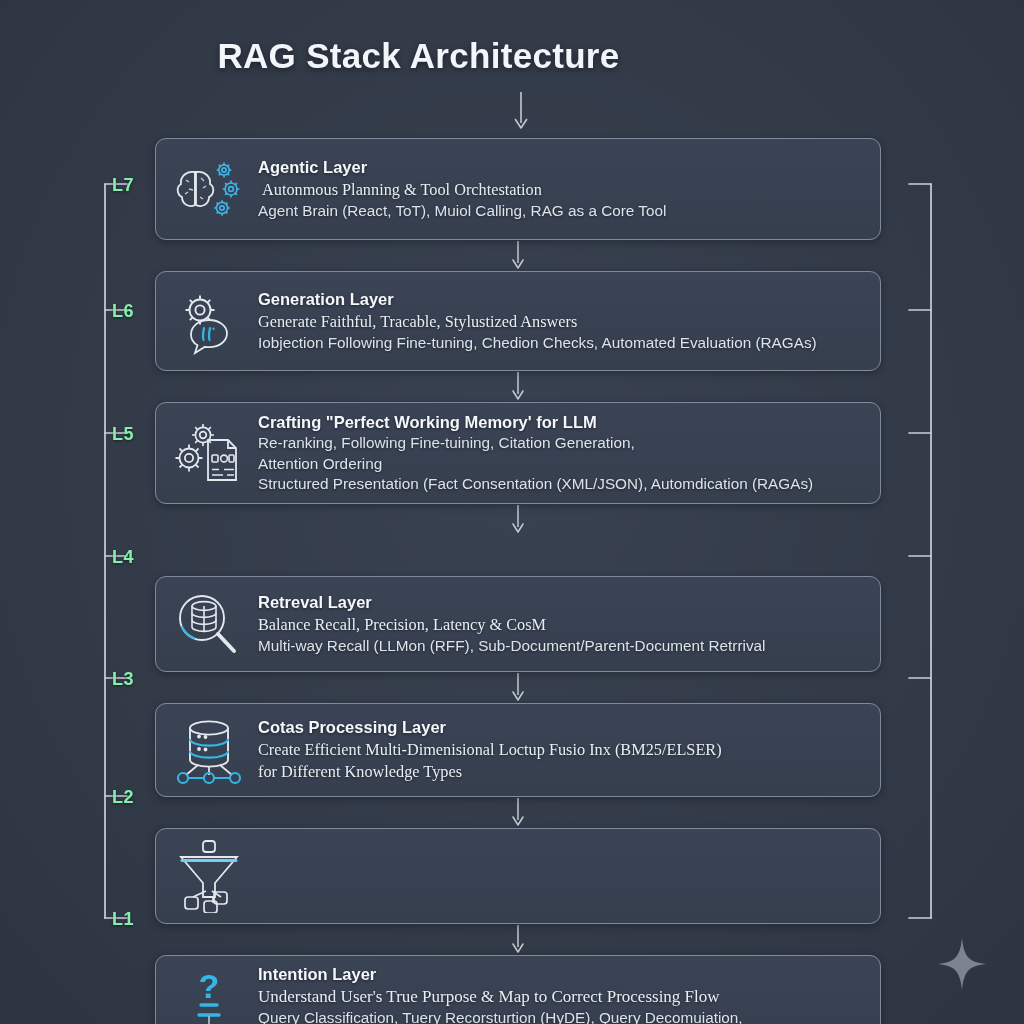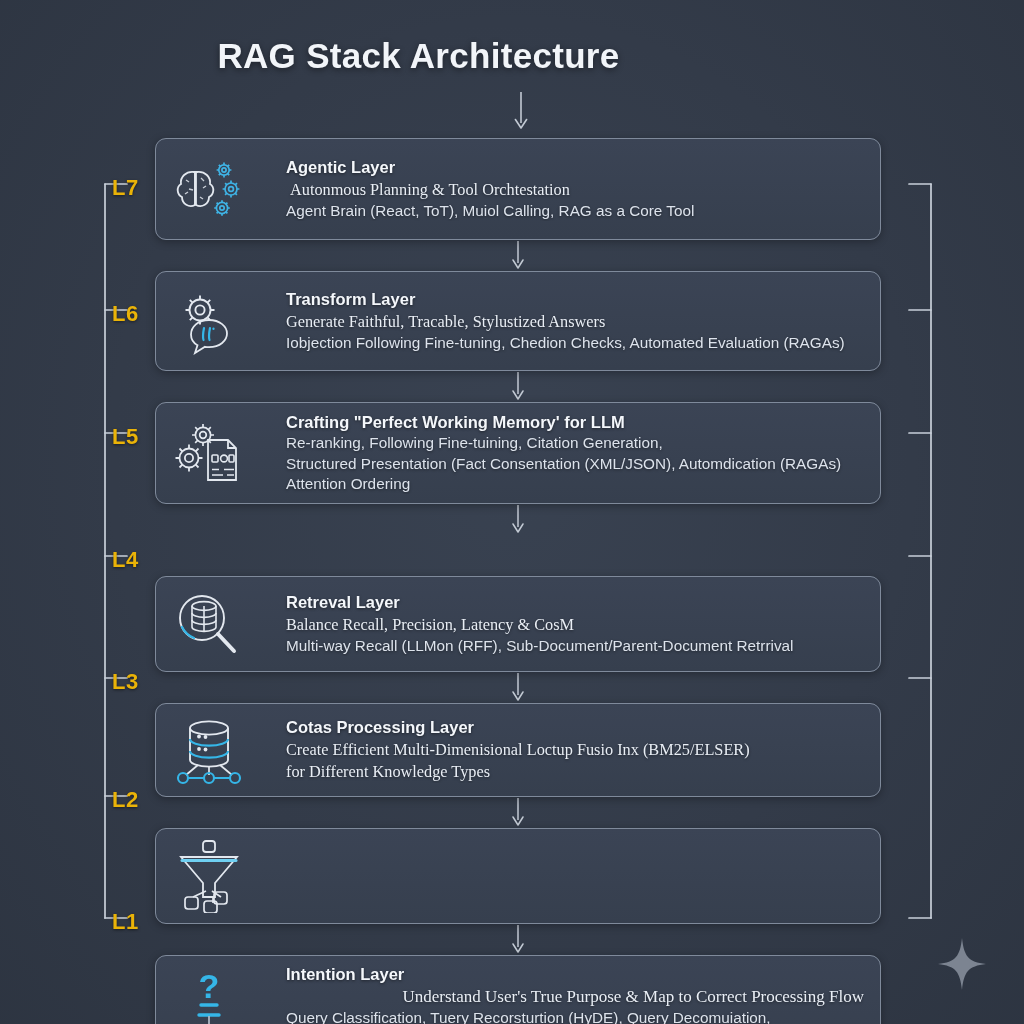--- a/index.html
+++ b/index.html
@@ -68,21 +68,20 @@
   .card {
     position: relative;
     border: 1.4px solid #7f8a9b;
     border-radius: 11px;
     background: linear-gradient(180deg, #3b4455 0%, #363f4e 100%);
     box-shadow: 0 2px 9px rgba(0,0,0,0.30);
     display: flex;
     align-items: center;
     padding: 8px 16px 8px 14px;
     min-height: 78px;
-    gap: 28px;
   }
 
   .card .icon {
     flex: 0 0 auto;
     width: 78px;
     height: 72px;
     display: flex;
     align-items: center;
     justify-content: center;
     margin-right: 6px;
@@ -135,23 +134,23 @@
     left: 86px;
     top: 180px;
     width: 66px;
     height: 742px;
     z-index: 3;
   }
 
   .lvl-label {
     position: absolute;
     left: 112px;
-    font-size: 22px;
+    font-size: 18px;
     font-weight: bold;
-    color: #eab308;
+    color: #86efac;
     letter-spacing: 0.5px;
     text-shadow: 0 1px 3px rgba(0,0,0,0.5);
     z-index: 4;
   }
 
   
   .right-bracket {
     position: absolute;
     left: 908px;
     top: 180px;
@@ -280,21 +279,21 @@
               <path d="M36 33 C25 33 18 40 18 47.5 C18 52 20.5 56 24.5 58.2 L22 66 L32 59.8 C33.3 60 34.6 60.1 36 60.1 C47 60.1 54 53.6 54 46.5 C54 39.5 47 33 36 33 Z"></path>
             </g>
             <g fill="none" stroke="#35b6e8" stroke-width="2.2" stroke-linecap="round">
               <path d="M31 41 C30 46 29.5 50 30.5 53"></path>
               <path d="M37 41 C36 46 35.5 50 36.5 53"></path>
               <path d="M40.5 41.5 l0 0.4"></path>
             </g>
           </svg>
         </div>
         <div class="text">
-          <div class="card-title">Transform Layer</div>
+          <div class="card-title">Generation Layer</div>
           <div class="card-line lead lead-flush">Generate Faithful, Tracable, Stylustized Answers</div>
           <div class="card-line">Iobjection Following Fine-tuning, Chedion Checks, Automated Evaluation (RAGAs)</div>
         </div>
       </div>
     </div>
 
     <div class="connector">
       <svg width="18" height="30" viewBox="0 0 18 30">
         <line x1="9" y1="0" x2="9" y2="22" stroke="#c3cad4" stroke-width="1.5"></line>
         <path d="M4 19 L9 27 L14 19" fill="none" stroke="#c3cad4" stroke-width="1.5" stroke-linecap="round" stroke-linejoin="round"></path>
@@ -324,22 +323,22 @@
               <circle cx="52" cy="40.5" r="3.4"></circle>
               <rect x="57" y="37" width="5" height="7" rx="1"></rect>
               <path d="M40 51.5 h7 M40 57 h11"></path>
               <path d="M52 51.5 h10 M55 57 h7"></path>
             </g>
           </svg>
         </div>
         <div class="text">
           <div class="card-title">Crafting "Perfect Working Memory' for LLM</div>
           <div class="card-line">Re-ranking, Following Fine-tuining, Citation Generation,</div>
+          <div class="card-line">Attention Ordering</div>
           <div class="card-line">Structured Presentation (Fact Consentation (XML/JSON), Automdication (RAGAs)</div>
-          <div class="card-line">Attention Ordering</div>
         </div>
       </div>
     </div>
 
     <div class="connector">
       <svg width="18" height="30" viewBox="0 0 18 30">
         <line x1="9" y1="0" x2="9" y2="22" stroke="#c3cad4" stroke-width="1.5"></line>
         <path d="M4 19 L9 27 L14 19" fill="none" stroke="#c3cad4" stroke-width="1.5" stroke-linecap="round" stroke-linejoin="round"></path>
       </svg>
     </div>
@@ -471,21 +470,21 @@
             <rect x="4" y="64" width="20" height="12" fill="#e8ecf2"></rect>
             <rect x="28" y="64" width="20" height="12" fill="#35b6e8"></rect>
             <g stroke="#35b6e8" stroke-width="3.2" stroke-linecap="round">
               <path d="M54 67 h16"></path>
               <path d="M54 74 h16"></path>
             </g>
           </svg>
         </div>
         <div class="text">
           <div class="card-title">Intention Layer</div>
-          <div class="card-line lead lead-flush" style="font-size:17px;text-align:right;">Understand User's True Purpose &amp; Map to Correct Processing Flow</div>
+          <div class="card-line lead lead-flush" style="font-size:17px;">Understand User's True Purpose &amp; Map to Correct Processing Flow</div>
           <div class="card-line">Query Classification, Tuery Recorsturtion (HyDE), Query Decomuiation,</div>
           <div class="card-line">Query Desomddation, LLM as Router</div>
         </div>
       </div>
     </div>
 
   </div>
 
   <svg class="sparkle" width="52" height="56" viewBox="0 0 52 56">
     <path d="M26 2 C28 20 32 26 50 28 C32 30 28 36 26 54 C24 36 20 30 2 28 C20 26 24 20 26 2 Z" fill="#9aa2af"></path>

